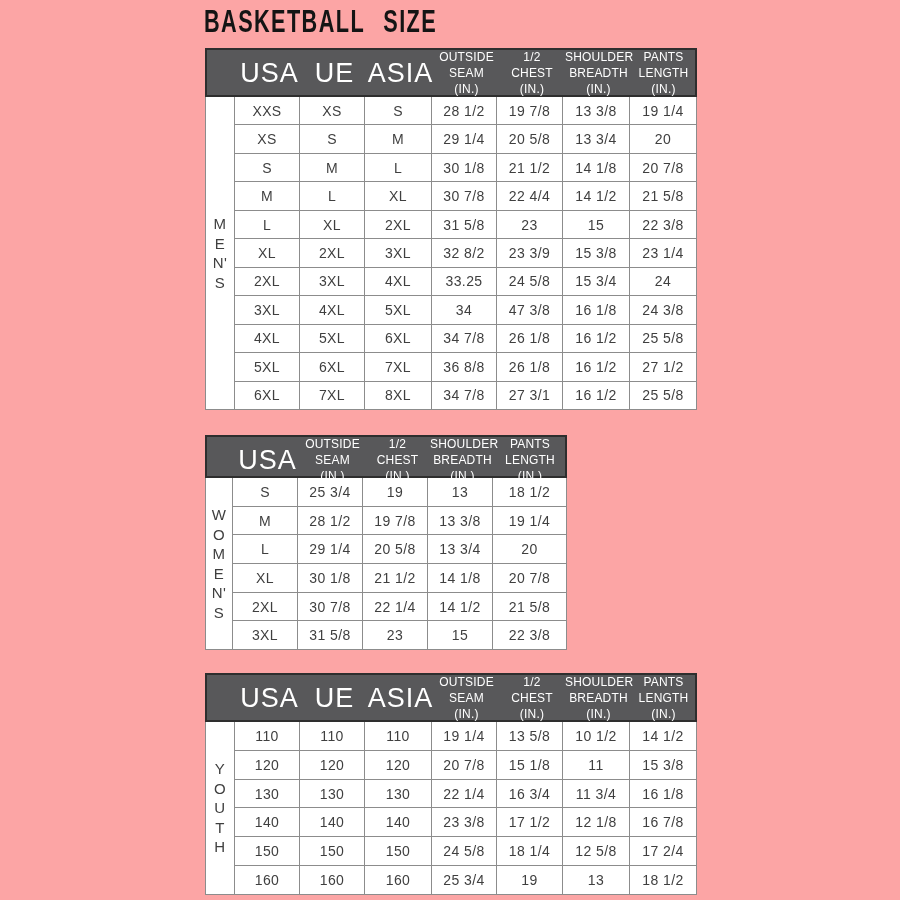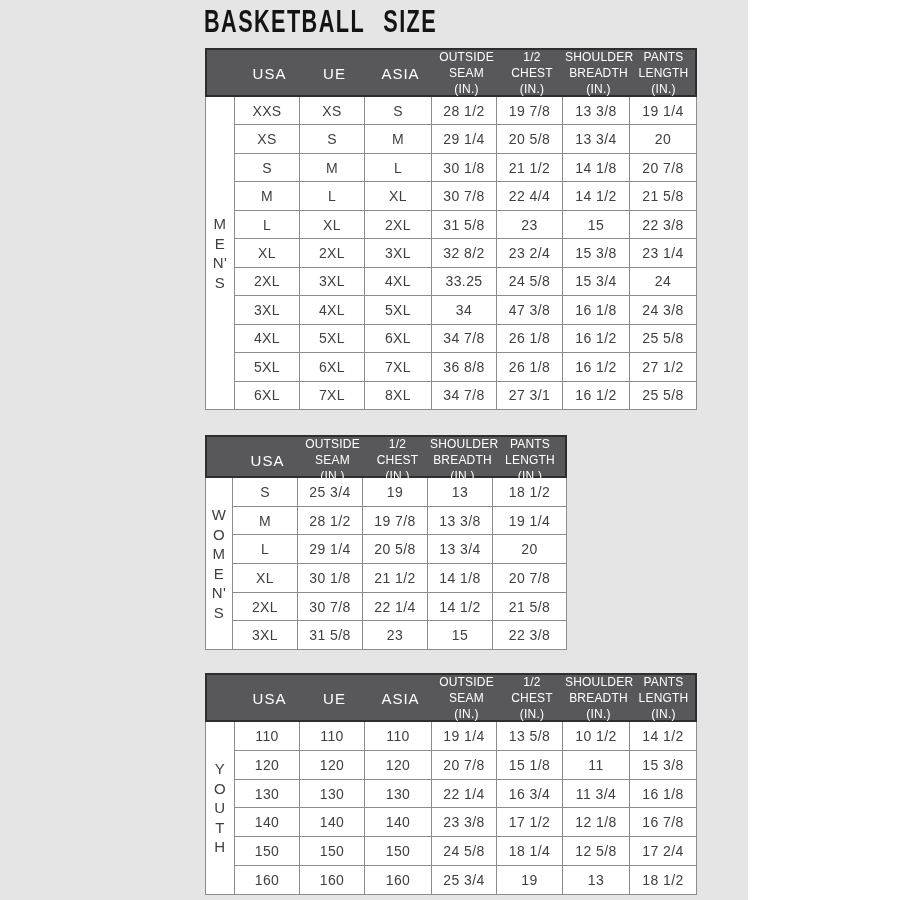--- a/index.html
+++ b/index.html
@@ -6,21 +6,21 @@
     --header-bg:#58585a;
     --header-border:#2e2e2e;
     --header-text:#ffffff;
     --grid-border:#8c8c8c;
     --body-text:#3f3f3f;
     --title-text:#141414;
   }
   *{margin:0;padding:0;box-sizing:border-box;}
   html,body{background:#ffffff;}
   .canvas{
-    position:relative;width:748px;height:900px;background:#e5e5e5;overflow:hidden;
+    position:relative;width:900px;height:900px;background:#fca5a5;overflow:hidden;
     font-family:"Liberation Sans","DejaVu Sans",sans-serif;
   }
   
   .title{
     position:absolute;left:204px;top:4px;
     font-size:31px;font-weight:700;color:var(--title-text);
     letter-spacing:2px;word-spacing:16px;white-space:nowrap;
     transform:scaleX(0.70);transform-origin:0 0;
   }
   
@@ -31,21 +31,21 @@
 
   .thead{
     display:grid;align-items:center;
     background:var(--header-bg);
     border:2px solid var(--header-border);
     width:100%;
   }
   .mens .thead,.youth .thead{height:49px;grid-template-columns:30px 65px 65px 67px 65px 66px 67px 1fr;}
   .womens .thead{height:43px;grid-template-columns:28px 65px 65px 65px 65px 1fr;}
   .th{text-align:center;color:var(--header-text);}
-  .th.big{font-size:15px;letter-spacing:1px;}
+  .th.big{font-size:27px;letter-spacing:1px;}
   .th.small{font-size:12px;font-weight:400;line-height:1.32;letter-spacing:0.2px;white-space:pre-line;}
 
   .tbody{
     display:flex;width:100%;
     border:1px solid var(--grid-border);border-top:none;
     color:var(--body-text);background:#ffffff;
   }
   .mens .tbody{height:313px;}
   .womens .tbody{height:172px;}
   .youth .tbody{height:173px;}
@@ -145,21 +145,21 @@
             <div class="tcell">31 5/8</div>
             <div class="tcell">23</div>
             <div class="tcell">15</div>
             <div class="tcell">22 3/8</div>
           </div>
           <div class="trow">
             <div class="tcell">XL</div>
             <div class="tcell">2XL</div>
             <div class="tcell">3XL</div>
             <div class="tcell">32 8/2</div>
-            <div class="tcell">23 2/4</div>
+            <div class="tcell">23 3/9</div>
             <div class="tcell">15 3/8</div>
             <div class="tcell">23 1/4</div>
           </div>
           <div class="trow">
             <div class="tcell">2XL</div>
             <div class="tcell">3XL</div>
             <div class="tcell">4XL</div>
             <div class="tcell">33.25</div>
             <div class="tcell">24 5/8</div>
             <div class="tcell">15 3/4</div>

